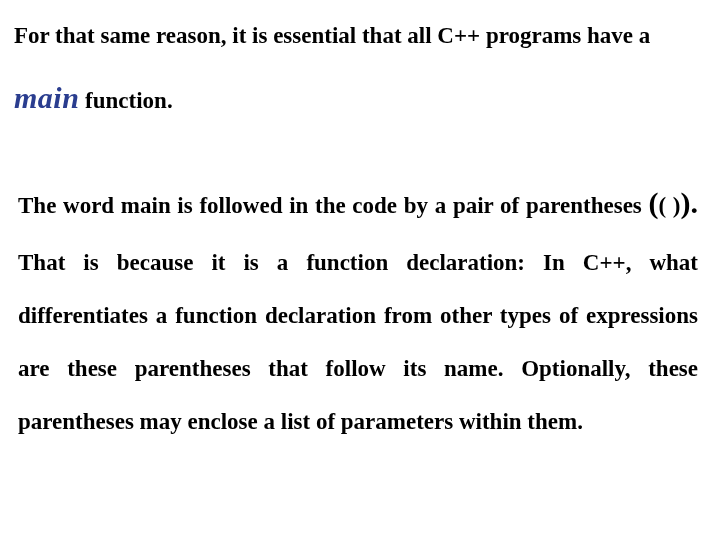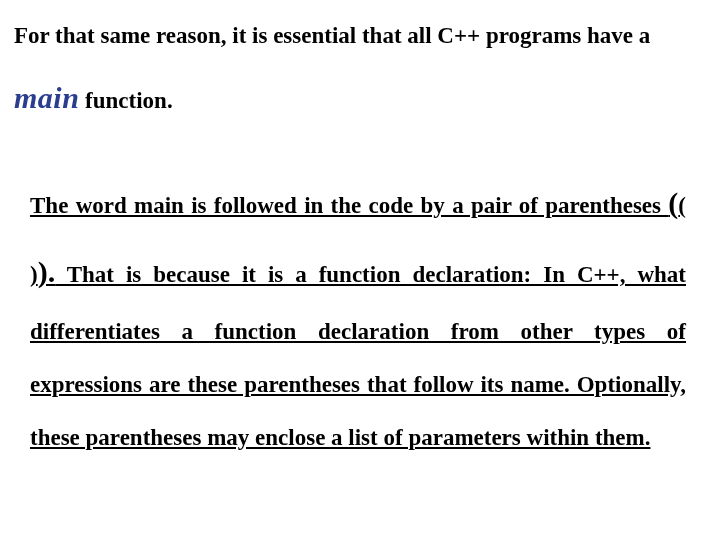--- a/index.html
+++ b/index.html
@@ -21,24 +21,23 @@
     font-size: 23px;
     font-weight: bold;
     line-height: 2.3;
     margin: 0 0 36px 0;
     text-align: left;
   }
   .para2 {
     font-size: 23px;
     font-weight: bold;
     line-height: 2.3;
-    margin: 16px;
+    margin: 4px;
     text-align: justify;
     text-align-last: left;
-    text-decoration: underline;
   }
   .main-word {
     color: #2a3d8f;
     font-style: italic;
     font-weight: bold;
     font-size: 30px;
     letter-spacing: 0.5px;
   }
   .parens-big {
     font-size: 30px;

